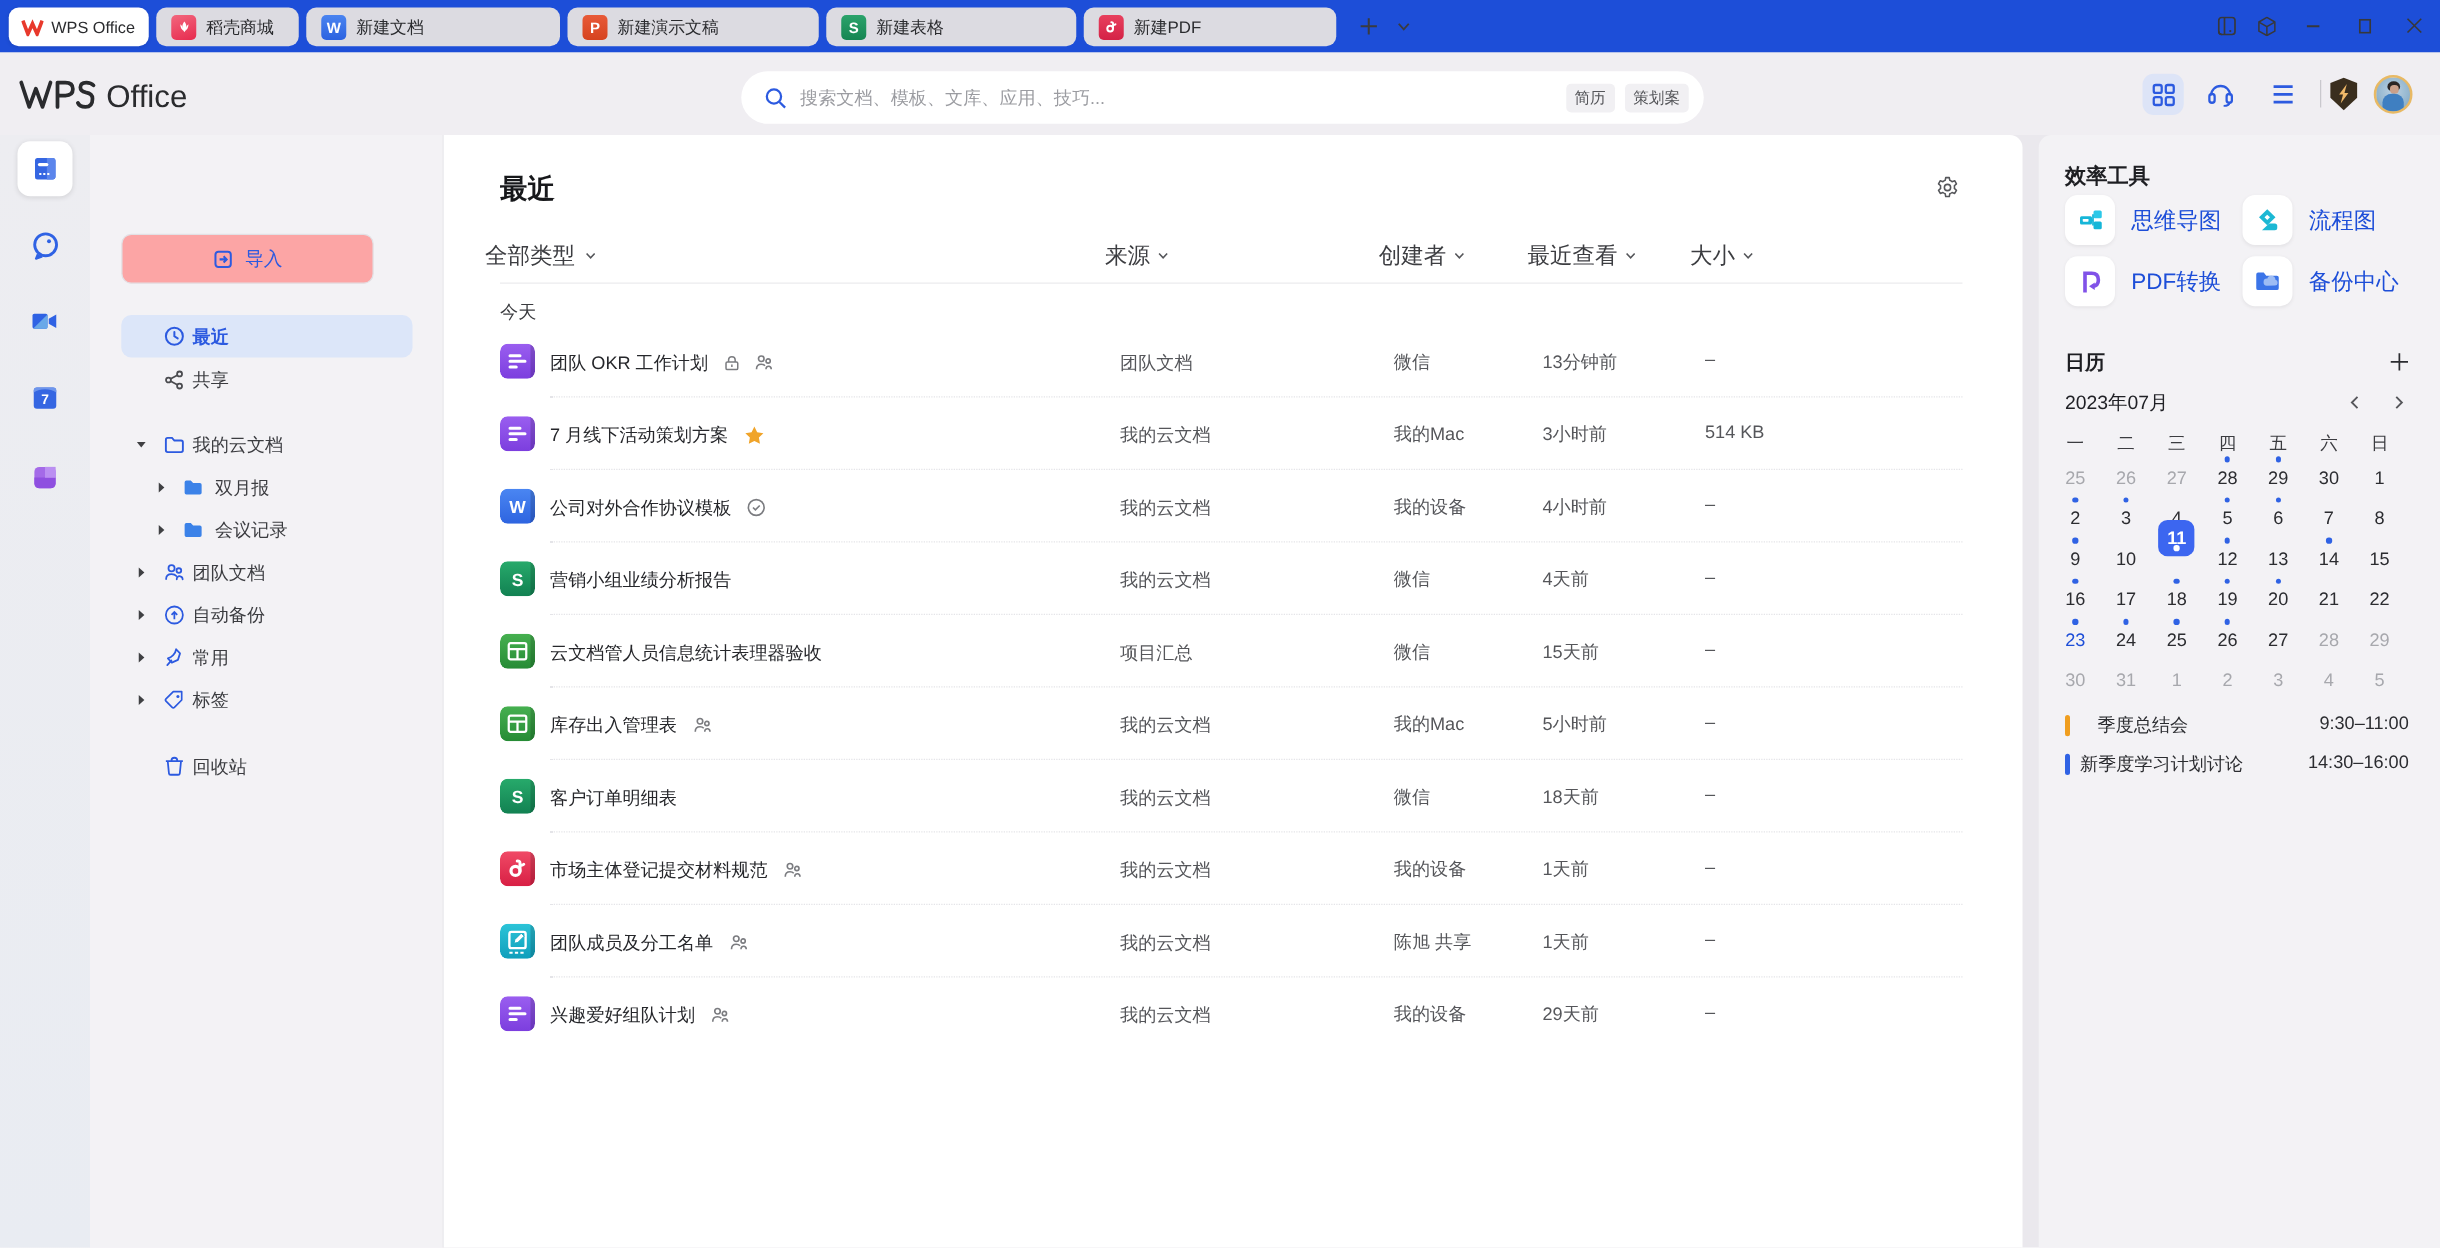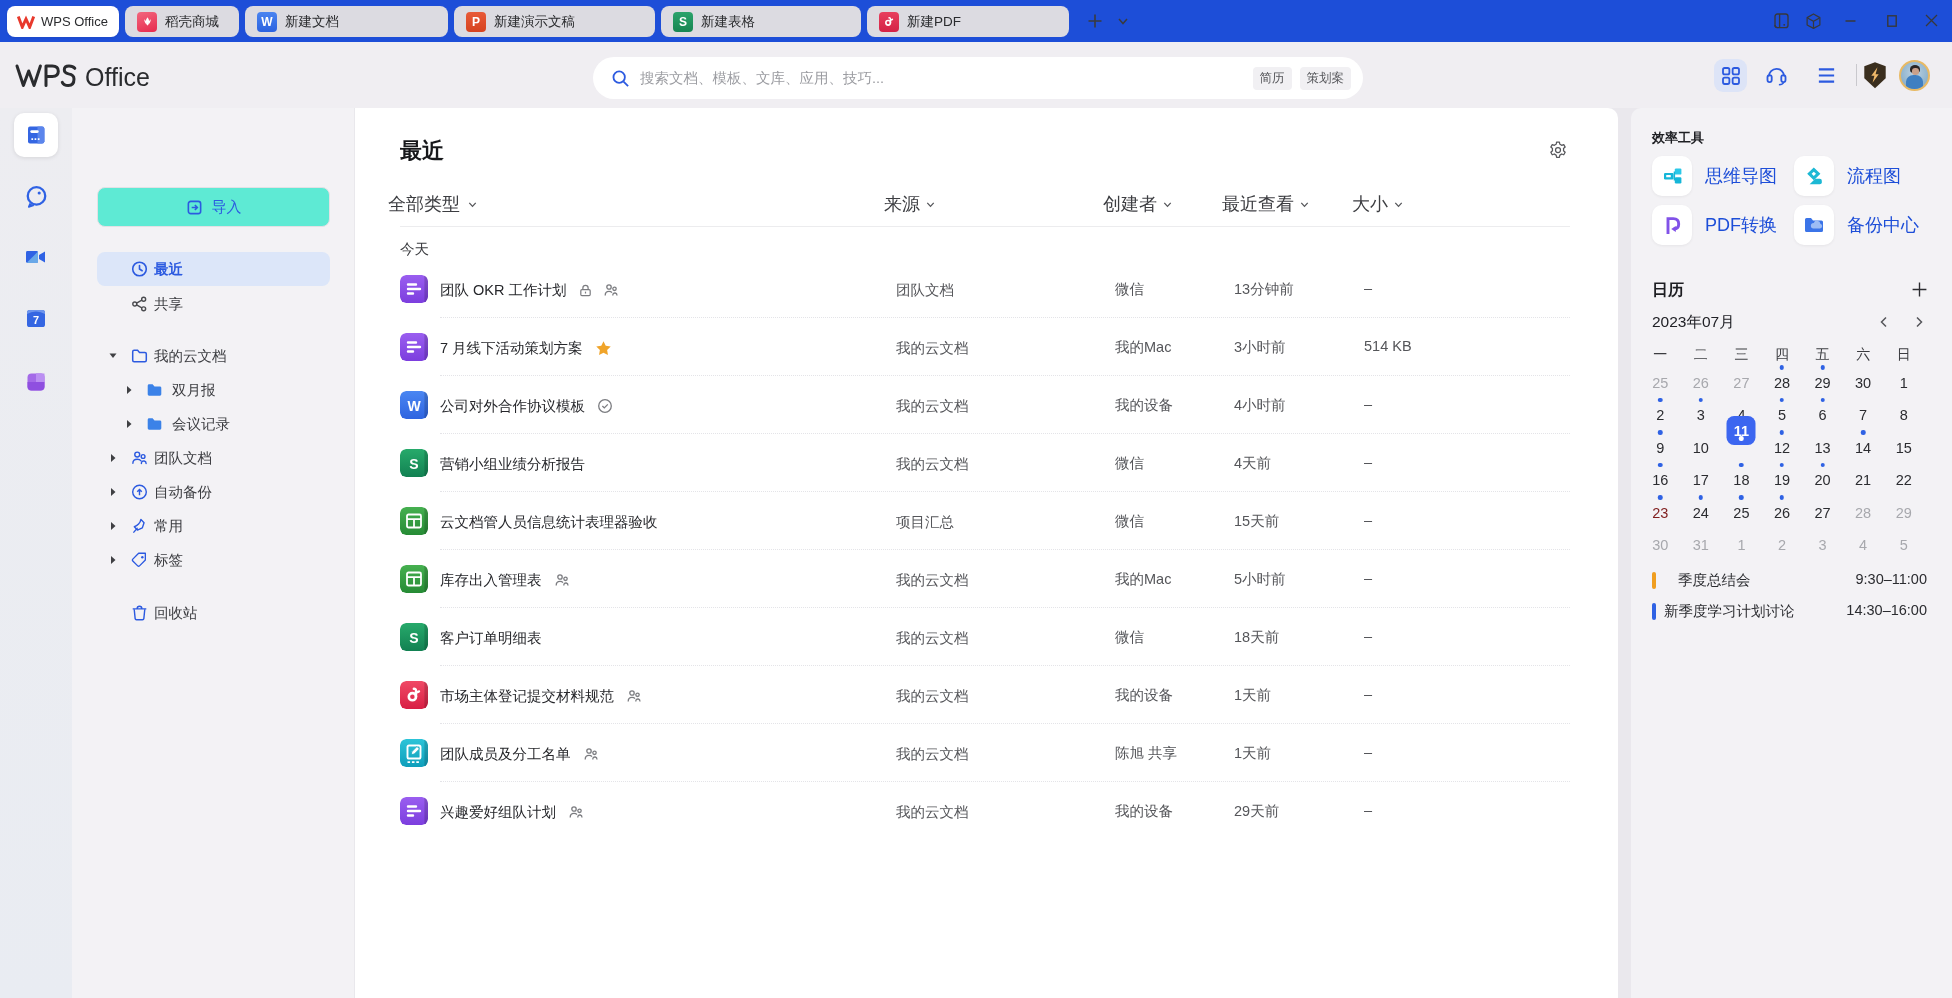--- a/index.html
+++ b/index.html
@@ -16,21 +16,21 @@
 .search { position:absolute; left:593px; top:15px; width:770px; height:42px; background:#fff; border-radius:21px; display:flex; align-items:center; padding:0 12px 0 18px; }
 .search .ph { color:#9b9ca1; font-size:14.5px; margin-left:10px; flex:1; }
 .search .chip { background:#f1f0f3; color:#55565a; font-size:12.5px; border-radius:4px; padding:3px 7px; margin-left:8px; }
 
 .rail { position:absolute; left:0; top:108px; width:72px; height:890px; background:linear-gradient(180deg,#ededf1,#e9ecf2); }
 .railitem { width:44px; height:44px; margin:0 auto; display:flex; align-items:center; justify-content:center; border-radius:10px; }
 .railitem.active { background:#fff; box-shadow:0 1px 4px rgba(0,0,0,.10); }
 
 .sidebar { position:absolute; left:72px; top:108px; width:283px; height:890px; background:#f3f2f5; }
 .btn-new { position:absolute; left:25px; top:27px; width:233px; height:40px; background:#2453dc; border-radius:8px; color:#fff; font-size:15px; display:flex; align-items:center; justify-content:center; }
-.btn-imp { position:absolute; left:25px; top:79px; width:233px; height:40px; background:#5eead4; border:1px solid #e2e1e5; border-radius:8px; color:#2c5ae0; font-size:15px; display:flex; align-items:center; justify-content:center; }
+.btn-imp { position:absolute; left:25px; top:79px; width:202px; height:40px; background:#fca5a5; border:1px solid #e2e1e5; border-radius:8px; color:#2c5ae0; font-size:15px; display:flex; align-items:center; justify-content:center; }
 .menu { position:absolute; left:25px; top:144px; width:233px; }
 .mi { height:34px; display:flex; align-items:center; border-radius:8px; font-size:14.5px; color:#3b3c40; padding-left:57px; position:relative; }
 .mi.active { background:#dce6f9; color:#2c5ae0; font-weight:bold; }
 .mi .ic { position:absolute; left:34px; top:50%; transform:translateY(-50%); width:17px; height:17px; }
 .mi .caret { position:absolute; left:6px; top:50%; transform:translateY(-50%); width:20px; height:20px; }
 
 .main { position:absolute; left:355px; top:108px; width:1263px; height:890px; background:#fff; border-radius:0 10px 0 0; box-shadow:-1px 0 0 #e9e8ec; }
 .main h1 { font-size:22px; color:#17181b; position:absolute; left:45px; top:28px; font-weight:bold; }
 .cols { position:absolute; left:33px; top:80px; right:50px; height:38px; font-size:18px; color:#3c3d41; }
 .cols .c { position:absolute; top:4px; }
@@ -40,21 +40,21 @@
 .row::after { content:""; position:absolute; left:40px; right:0; bottom:0; border-bottom:1px dotted #e4e4e8; }
 .row:last-child::after { border-bottom:none; }
 .ficon { position:absolute; left:0; top:15px; width:28px; height:28px; border-radius:6px; color:#fff; display:flex; align-items:center; justify-content:center; font-weight:bold; font-size:15px; }
 .fname { position:absolute; left:40px; top:20.5px; font-size:14.5px; color:#26272b; display:flex; align-items:center; }
 .fsrc { position:absolute; left:496px; top:21px; font-size:14.5px; color:#55565a; }
 .fcre { position:absolute; left:715px; top:20px; font-size:14.5px; color:#55565a; }
 .ftime { position:absolute; left:834px; top:20px; font-size:14.5px; color:#55565a; }
 .fsize { position:absolute; left:964px; top:20px; font-size:14.5px; color:#55565a; }
 
 .rpanel { position:absolute; left:1631px; top:108px; width:321px; height:890px; background:#f3f2f5; border-radius:10px 0 0 0; }
-.rp-h { font-size:13px; font-weight:bold; color:#1d1e22; }
+.rp-h { font-size:17px; font-weight:bold; color:#1d1e22; }
 .tool { display:flex; align-items:center; }
 .tool .card { width:40px; height:40px; background:#fff; border-radius:10px; box-shadow:0 1px 3px rgba(0,0,0,.06); display:flex; align-items:center; justify-content:center; }
 .tool .tl { font-size:18px; color:#1d4ed8; margin-left:13px; }
 .cgrid { display:grid; grid-template-columns:repeat(7,1fr); }
 .cgrid div { text-align:center; }
 </style>
 </head>
 <body>
 <div class="tabbar">
   <div class="tab active" style="margin-left:7px;width:112px;padding:0 10px;font-size:13px;">
@@ -678,21 +678,21 @@
         <div style="position:absolute;left:50%;transform:translateX(-50%);bottom:0;width:29px;height:26px;line-height:26px;color:#2b2c30;">20</div>
         <div style="position:absolute;left:50%;transform:translateX(-50%);top:2px;width:4.5px;height:4.5px;border-radius:50%;background:#2f62e4;"></div>
       </div>
       <div style="position:relative;height:32.5px;">
         <div style="position:absolute;left:50%;transform:translateX(-50%);bottom:0;width:29px;height:26px;line-height:26px;color:#2b2c30;">21</div>
       </div>
       <div style="position:relative;height:32.5px;">
         <div style="position:absolute;left:50%;transform:translateX(-50%);bottom:0;width:29px;height:26px;line-height:26px;color:#2b2c30;">22</div>
       </div>
       <div style="position:relative;height:32.5px;">
-        <div style="position:absolute;left:50%;transform:translateX(-50%);bottom:0;width:29px;height:26px;line-height:26px;color:#7f1d1d;">23</div>
+        <div style="position:absolute;left:50%;transform:translateX(-50%);bottom:0;width:29px;height:26px;line-height:26px;color:#1d4ed8;">23</div>
         <div style="position:absolute;left:50%;transform:translateX(-50%);top:2px;width:4.5px;height:4.5px;border-radius:50%;background:#2f62e4;"></div>
       </div>
       <div style="position:relative;height:32.5px;">
         <div style="position:absolute;left:50%;transform:translateX(-50%);bottom:0;width:29px;height:26px;line-height:26px;color:#2b2c30;">24</div>
         <div style="position:absolute;left:50%;transform:translateX(-50%);top:2px;width:4.5px;height:4.5px;border-radius:50%;background:#2f62e4;"></div>
       </div>
       <div style="position:relative;height:32.5px;">
         <div style="position:absolute;left:50%;transform:translateX(-50%);bottom:0;width:29px;height:26px;line-height:26px;color:#2b2c30;">25</div>
         <div style="position:absolute;left:50%;transform:translateX(-50%);top:2px;width:4.5px;height:4.5px;border-radius:50%;background:#2f62e4;"></div>
       </div>

